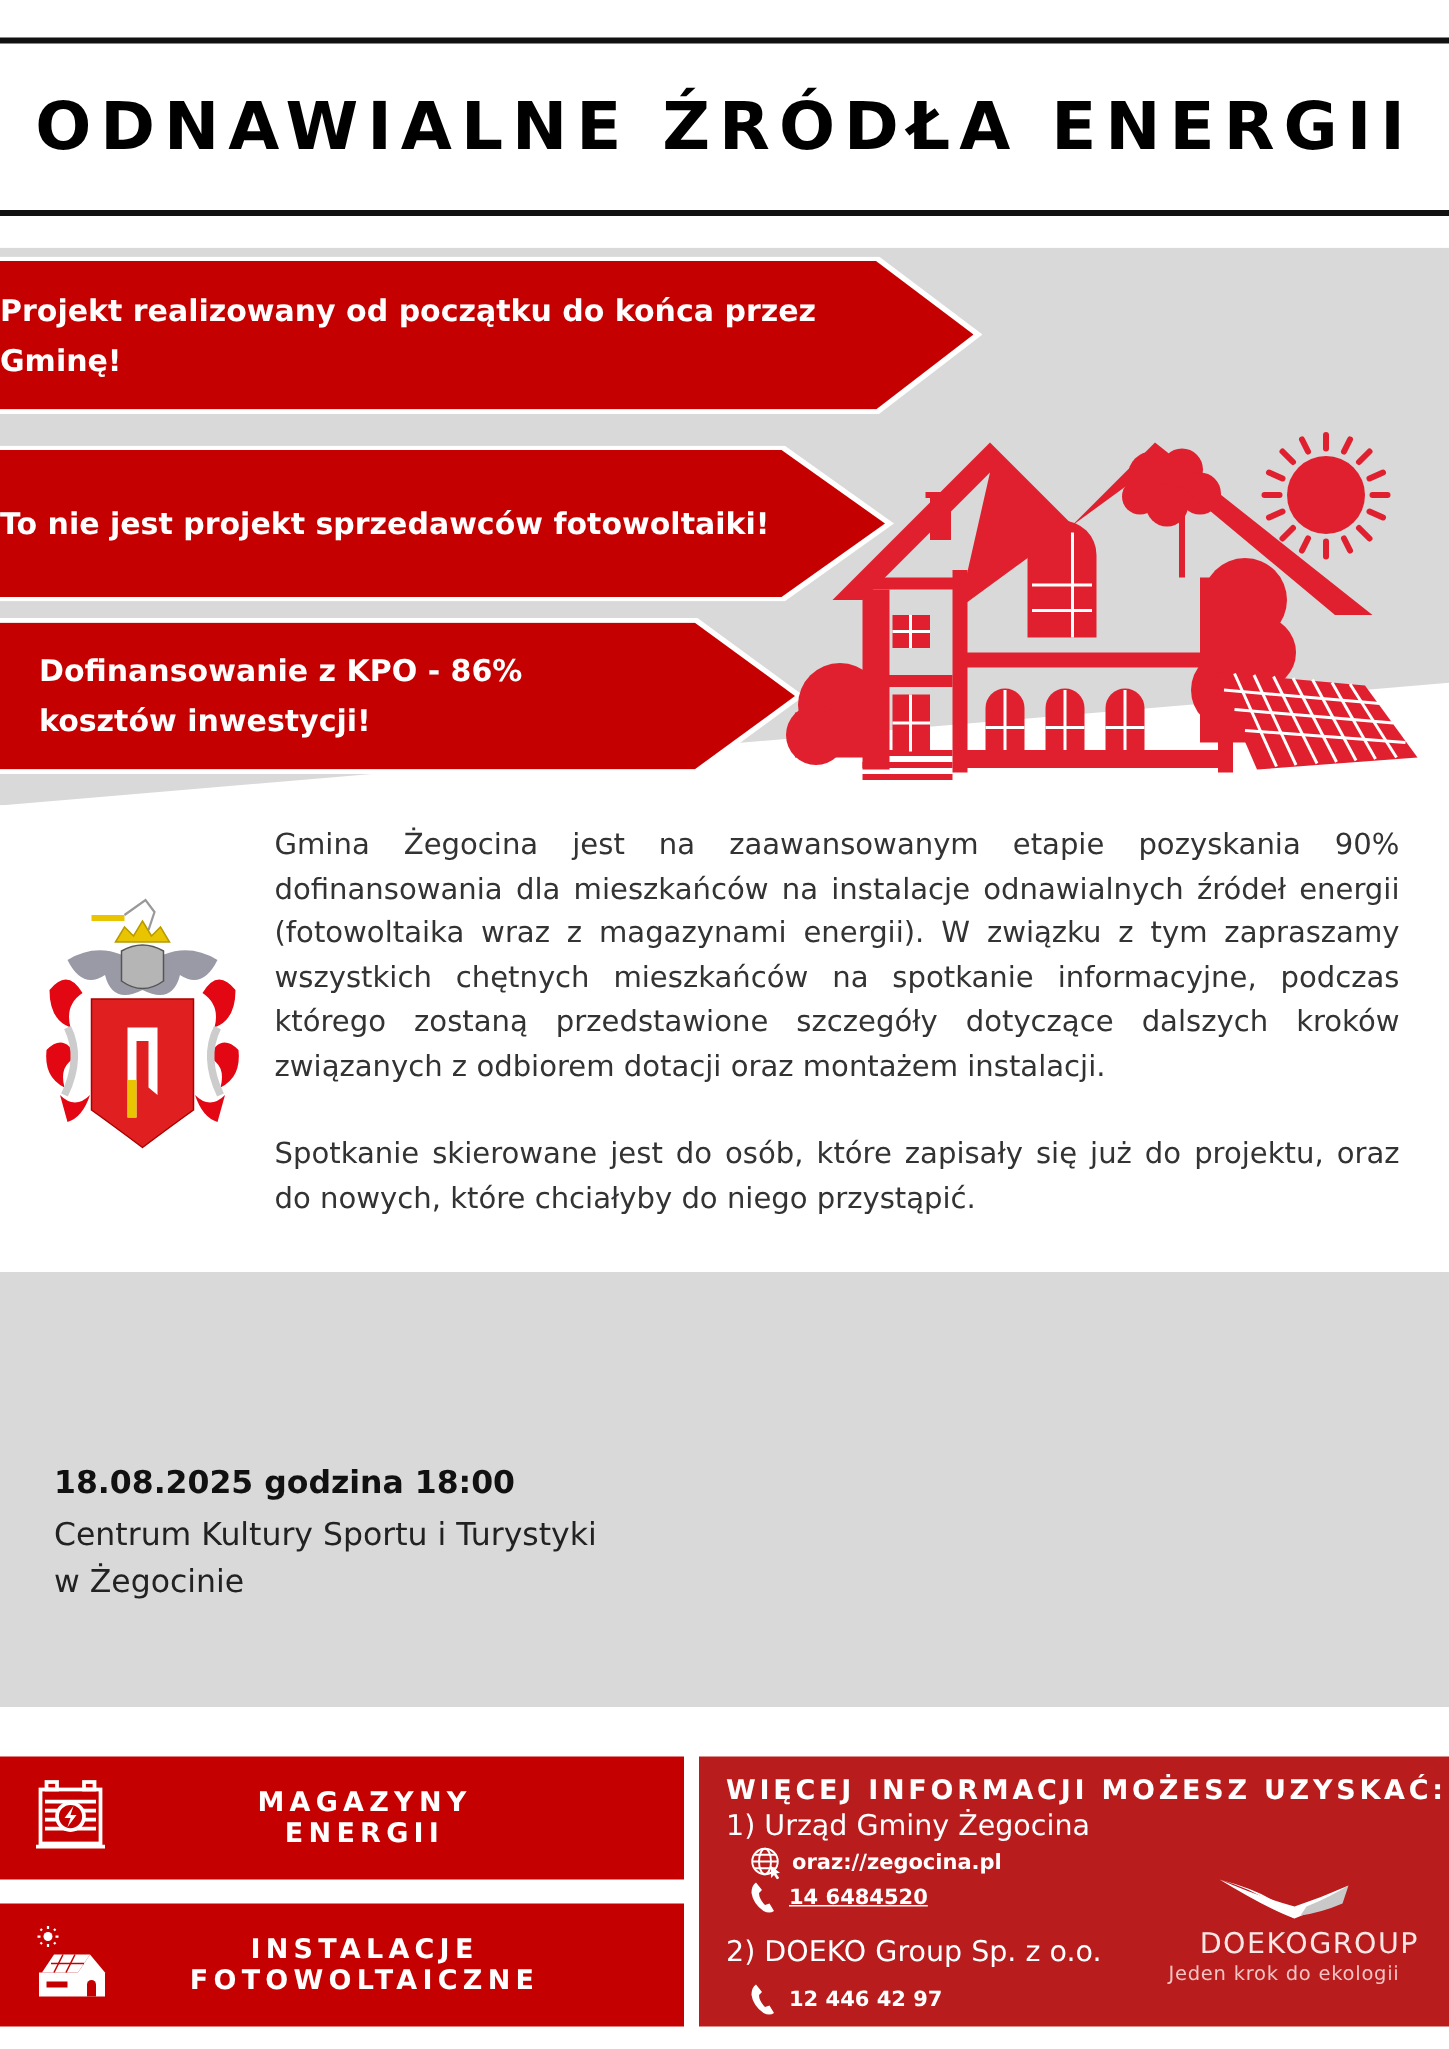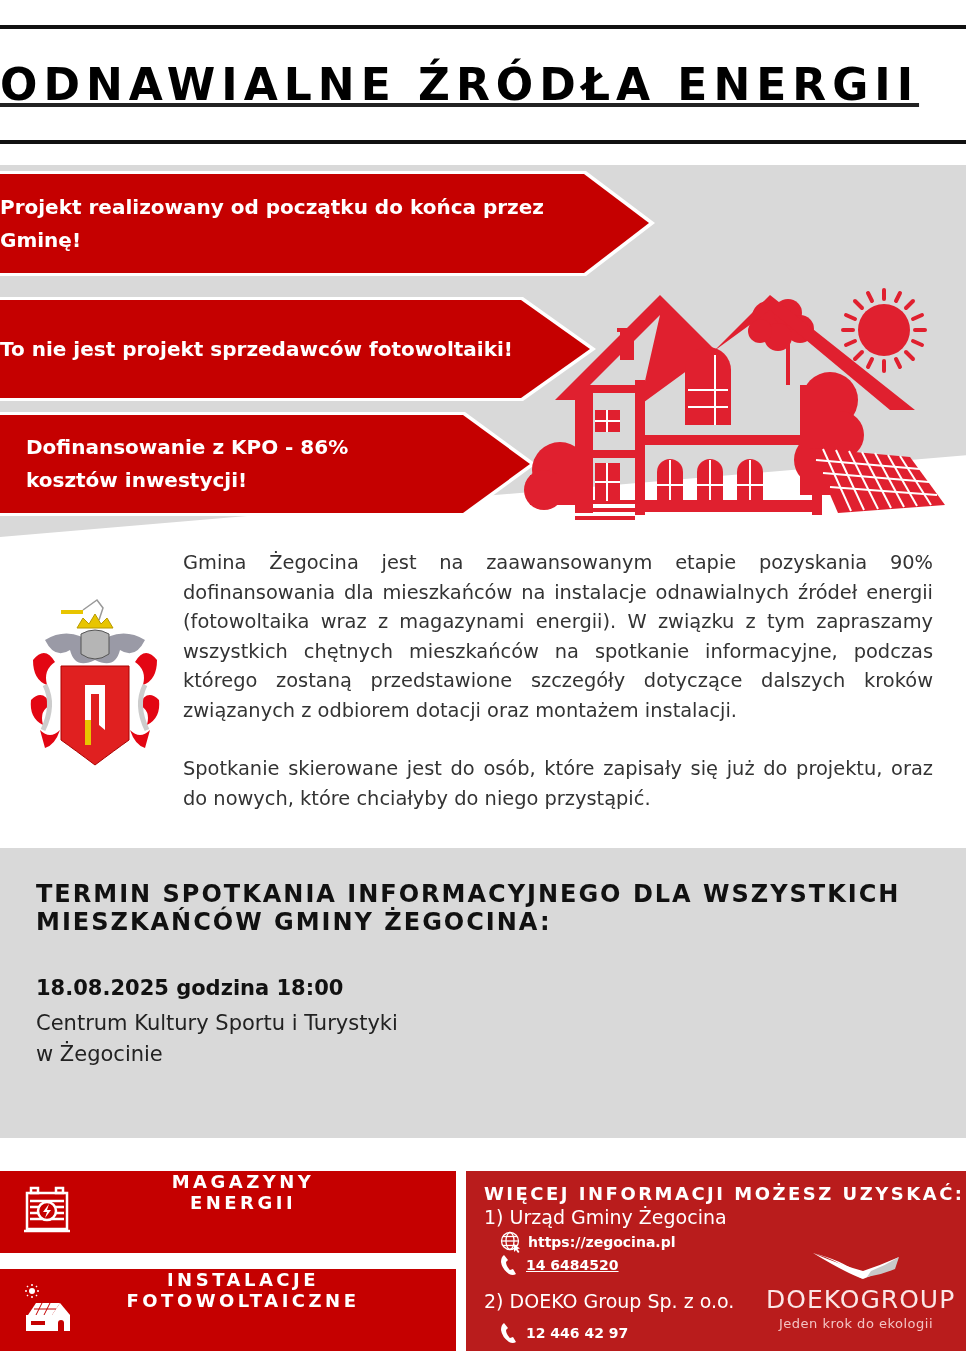--- a/index.html
+++ b/index.html
@@ -1,52 +1,52 @@
 <!DOCTYPE html>
 <html><head>
 <meta charset="utf-8">
 <style>
   * { box-sizing: border-box; margin: 0; padding: 0; }
   body { width: 966px; height: 1366px; background: #ffffff; font-family: "DejaVu Sans", sans-serif; position: relative; overflow: hidden; color: #222; }
-  .title-bar { position: absolute; left: 0; top: 25px; width: 966px; height: 119px; border-top: 4px solid #111; border-bottom: 4px solid #111; display: flex; align-items: center; justify-content: flex-start; text-decoration: underline; }
+  .title-bar { position: absolute; left: 0; top: 25px; width: 966px; height: 119px; border-top: 4px solid #111; border-bottom: 4px solid #111; display: flex; align-items: center; justify-content: center; }
   .title-bar h1 { font-family: "DejaVu Sans", sans-serif; font-weight: bold; font-size: 44px; letter-spacing: 6px; color: #000; white-space: nowrap; }
   .grey-band { position: absolute; left: 0; top: 165px; width: 966px; height: 372px; background: #d9d9d9; clip-path: polygon(0 0, 100% 0, 100% 78%, 0 100%); }
   .arrow { position: absolute; left: 0; background: #c50000; color: #fff; font-weight: bold; font-size: 20px; line-height: 33px; display: flex; align-items: center; filter: drop-shadow(0 0 0 #fff); }
   .arrow-wrap { position: absolute; left: 0; background: #fff; }
   .arrow1-wrap { top: 171px; width: 655px; height: 105px; clip-path: polygon(0 0, 586px 0, 655px 52px, 586px 105px, 0 105px); }
   .arrow1 { top: 174px; width: 649px; height: 99px; clip-path: polygon(0 0, 584px 0, 649px 49px, 584px 99px, 0 99px); padding-right: 100px; }
   .arrow2-wrap { top: 297px; width: 596px; height: 104px; clip-path: polygon(0 0, 523px 0, 596px 52px, 523px 104px, 0 104px); }
   .arrow2 { top: 300px; width: 590px; height: 98px; clip-path: polygon(0 0, 521px 0, 590px 49px, 521px 98px, 0 98px); }
   .arrow3-wrap { top: 412px; width: 536px; height: 104px; clip-path: polygon(0 0, 465px 0, 536px 52px, 465px 104px, 0 104px); }
   .arrow3 { top: 415px; width: 530px; height: 98px; clip-path: polygon(0 0, 463px 0, 530px 49px, 463px 98px, 0 98px); padding-left: 26px; padding-right: 90px; }
   .illustration { position: absolute; left: 520px; top: 285px; width: 446px; height: 240px; }
   .crest { position: absolute; left: 25px; top: 590px; width: 140px; height: 180px; }
   .body-text { position: absolute; left: 183px; top: 548px; width: 750px; font-size: 19.4px; line-height: 29.5px; color: #333; text-align: justify; }
   .body-text p + p { margin-top: 29px; }
   .meeting { position: absolute; left: 0; top: 848px; width: 966px; height: 290px; background: #d9d9d9; }
   .meeting h2 { position: absolute; left: 36px; top: 32px; width: 920px; font-size: 24px; line-height: 28px; letter-spacing: 2px; font-weight: bold; color: #111; }
   .meeting .date { position: absolute; left: 36px; top: 128px; font-size: 21px; font-weight: bold; color: #111; }
   .meeting .venue { position: absolute; left: 36px; top: 160px; font-size: 21px; line-height: 31px; color: #222; }
-  .feature { position: absolute; left: 0; width: 456px; height: 82px; background: #c50000; display: flex; align-items: flex-start; }
+  .feature { position: absolute; left: 0; width: 456px; height: 82px; background: #c50000; display: flex; align-items: center; }
   .feature1 { top: 1171px; }
   .feature2 { top: 1269px; }
   .feature .ficon { position: absolute; left: 22px; top: 14px; width: 50px; height: 52px; }
   .feature .flabel { width: 100%; text-align: center; color: #fff; font-weight: bold; font-size: 18px; letter-spacing: 3.5px; line-height: 21px; padding-left: 30px; }
   .info { position: absolute; left: 466px; top: 1171px; width: 500px; height: 180px; background: #b91c1c; color: #fff; }
   .info h3 { position: absolute; left: 18px; top: 12px; font-size: 18px; letter-spacing: 2.5px; font-weight: bold; white-space: nowrap; }
   .info .org1 { position: absolute; left: 18px; top: 35px; font-size: 19px; }
   .info .row { position: absolute; left: 34px; display: flex; align-items: center; font-size: 14px; font-weight: bold; }
   .info .row svg { margin-right: 6px; }
   .info .web { top: 60px; }
   .info .tel1 { top: 83px; }
   .info .tel1 span { text-decoration: underline; }
   .info .org2 { position: absolute; left: 18px; top: 119px; font-size: 19px; }
   .info .tel2 { top: 151px; }
   .logo { position: absolute; left: 300px; top: 80px; width: 180px; height: 80px; text-align: center; }
-  .logo .brand { font-size: 25px; letter-spacing: 1px; color: #fbe6e6; margin-top: 34px; text-align: right; }
+  .logo .brand { font-size: 19px; letter-spacing: 1px; color: #fbe6e6; margin-top: 34px; text-align: right; }
   .logo .brand b { font-weight: normal; }
   .logo .tag { font-size: 13px; color: #f3c4c4; margin-top: 2px; letter-spacing: 0.5px; }
 </style>
 </head>
 <body>
 
 <div class="title-bar">
   <h1>ODNAWIALNE ŹRÓDŁA ENERGII</h1>
 </div>
 
@@ -175,21 +175,20 @@
   <path d="M60 95 L80 95 L80 140 L74 135 L74 104 L66 104 L66 155 L60 155 Z" fill="#fff"></path>
   <rect x="60" y="130" width="6" height="25" fill="#e8c500"></rect>
 </svg>
 
 <div class="body-text">
   <p>Gmina Żegocina jest na zaawansowanym etapie pozyskania 90% dofinansowania dla mieszkańców na instalacje odnawialnych źródeł energii (fotowoltaika wraz z magazynami energii). W związku z tym zapraszamy wszystkich chętnych mieszkańców na spotkanie informacyjne, podczas którego zostaną przedstawione szczegóły dotyczące dalszych kroków związanych z odbiorem dotacji oraz montażem instalacji.</p>
   <p>Spotkanie skierowane jest do osób, które zapisały się już do projektu, oraz do nowych, które chciałyby do niego przystąpić.</p>
 </div>
 
 <div class="meeting">
-  <h2>TERMIN SPOTKANIA INFORMACYJNEGO DLA WSZYSTKICH MIESZKAŃCÓW GMINY ŻEGOCINA:</h2>
   <div class="date">18.08.2025 godzina 18:00</div>
   <div class="venue">
     <div>Centrum Kultury Sportu i Turystyki</div>
     <div>w Żegocinie</div>
   </div>
 </div>
 
 <div class="feature feature1">
   <svg class="ficon" viewBox="0 0 50 52">
     <g fill="none" stroke="#fff" stroke-width="2.5">
@@ -250,21 +249,21 @@
     <svg width="22" height="22" viewBox="0 0 22 22">
       <g fill="none" stroke="#fff" stroke-width="1.3">
         <circle cx="10" cy="10" r="8.5"></circle>
           <ellipse cx="10" cy="10" rx="4" ry="8.5"></ellipse>
         <line x1="1.5" y1="10" x2="18.5" y2="10"></line>
           <line x1="3" y1="5.5" x2="17" y2="5.5"></line>
           <line x1="3" y1="14.5" x2="17" y2="14.5"></line>
       </g>
       <path d="M14 13 L14 21 L16 19 L18 22 L19.5 21 L17.5 18 L20 17.5 Z" fill="#fff"></path>
     </svg>
-    <span>https://zegocina.pl</span>
+    <span>oraz://zegocina.pl</span>
   </div>
   <div class="row tel1">
     <svg width="20" height="22" viewBox="0 0 20 22">
       <path d="M4 1 Q1 3 1 8 Q2 15 9 20 Q13 22 16 20 L13 15 L10 16 Q6 12 6 8 L8 6 Z" fill="#fff"></path>
     </svg>
     <span>14 6484520</span>
   </div>
   <div class="org2">2) DOEKO Group Sp. z o.o.</div>
   <div class="row tel2">
     <svg width="20" height="22" viewBox="0 0 20 22">

